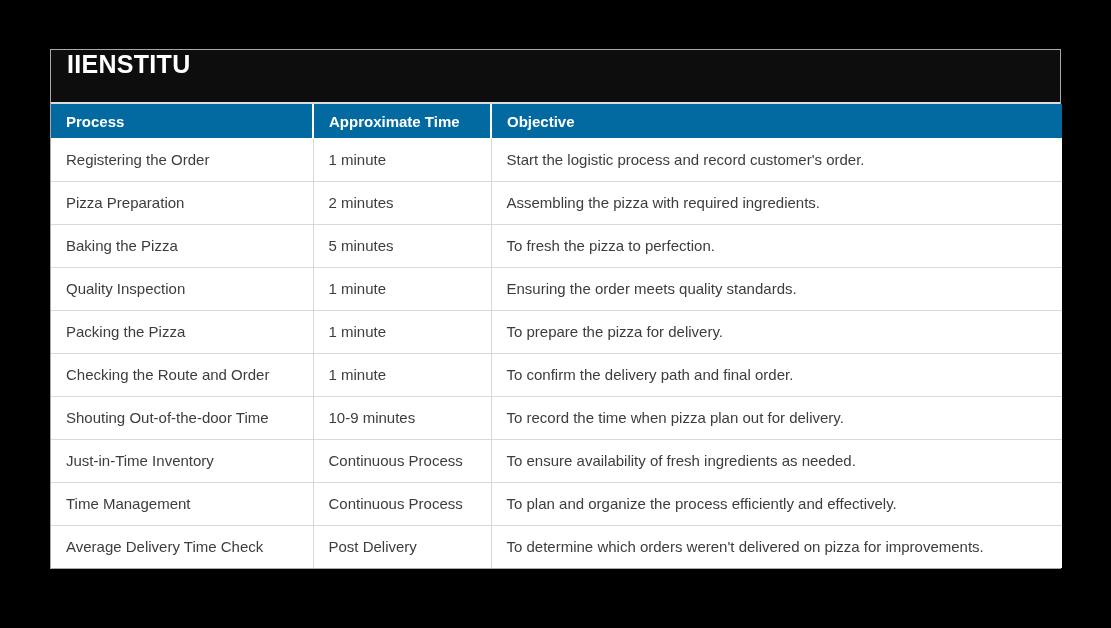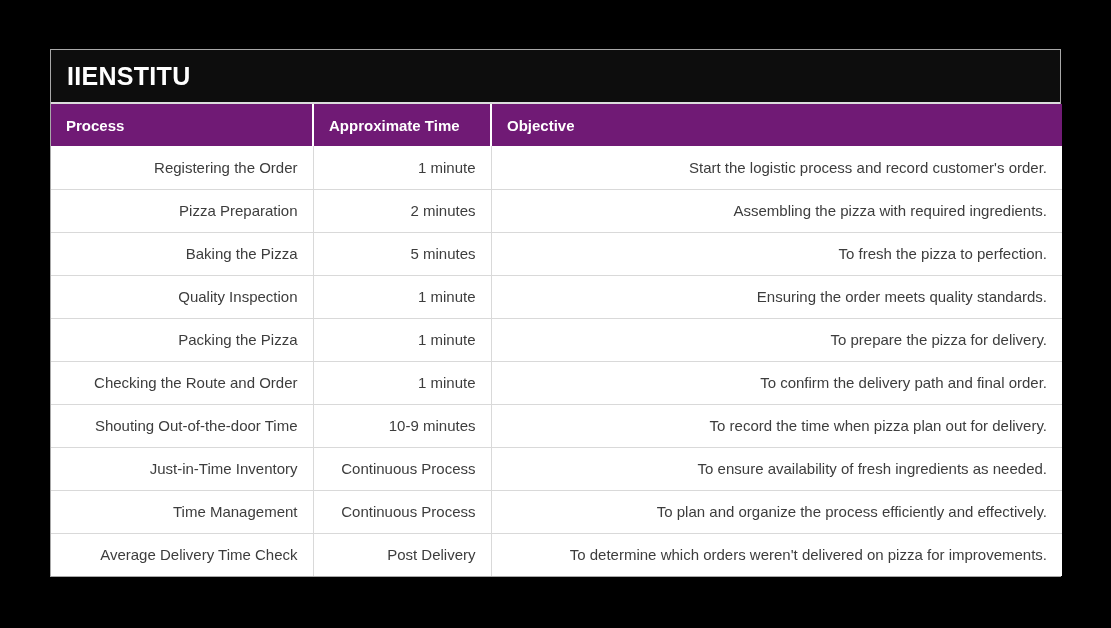--- a/index.html
+++ b/index.html
@@ -15,58 +15,56 @@
     left: 50px;
     top: 49px;
     width: 1011px;
     background: #ffffff;
     border: 1px solid #a8a8a8;
   }
   .title-bar {
     background: #0d0d0d;
     height: 54px;
     display: flex;
-    align-items: center;
     padding: 0 16px;
     border-bottom: 2px solid #dcdcdc;
   }
   .title {
     color: #ffffff;
     font-size: 25px;
     font-weight: bold;
     letter-spacing: 0.3px;
   }
   table.ptable {
     width: 100%;
     border-collapse: collapse;
     table-layout: fixed;
     font-size: 15px;
   }
   table.ptable thead th {
-    background: #701a75;
+    background: #0369a1;
     color: #ffffff;
     font-weight: bold;
     text-align: left;
-    height: 42px;
+    height: 34px;
     padding: 0 15px;
     border-left: 2px solid #ffffff;
     vertical-align: middle;
   }
   table.ptable thead th:first-child { border-left: none; }
   table.ptable tbody td {
     background: #ffffff;
     color: #3d3d3d;
     height: 43px;
     padding: 0 15px;
     border-top: 1px solid #d9d9d9;
     border-left: 1px solid #d9d9d9;
     vertical-align: middle;
     white-space: nowrap;
     overflow: hidden;
-    text-align: right;
   }
   table.ptable tbody td:first-child { border-left: none; }
   table.ptable tbody tr:first-child td { border-top: none; }
 </style>
 </head>
 <body>
 
 <div class="card">
   <div class="title-bar">
     <div class="title">IIENSTITU</div>

